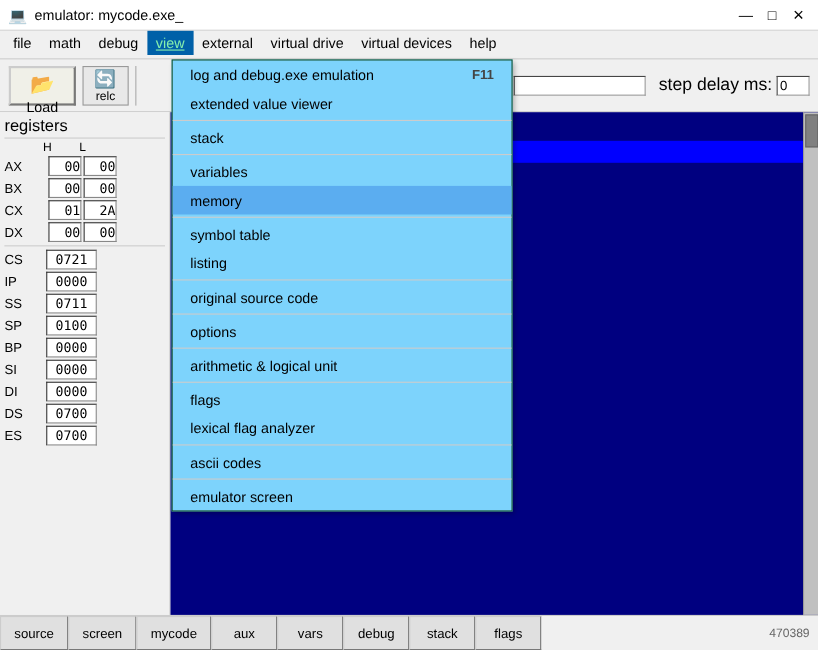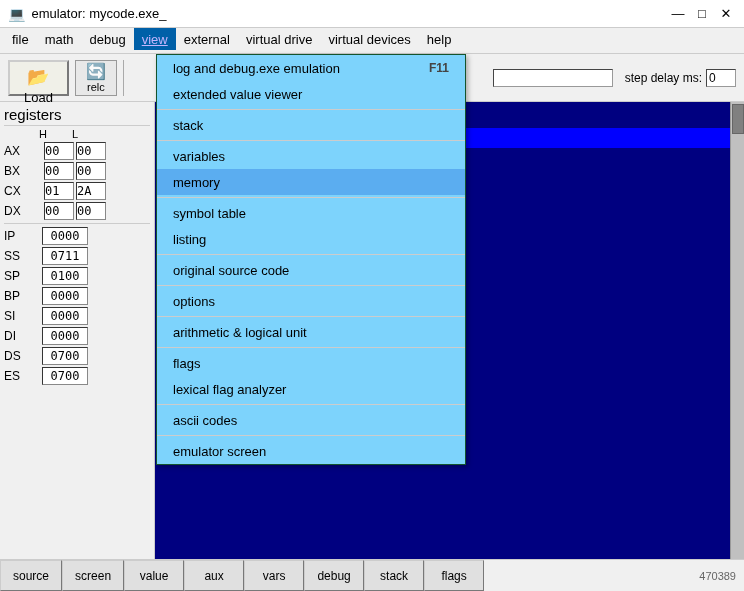--- a/index.html
+++ b/index.html
@@ -60,21 +60,21 @@
       height: 22px;
       display: flex;
       align-items: center;
     }
     .menu-item:hover, .menu-item.active {
       background: #0078d4;
       color: white;
     }
     .menu-item.active {
       background: #0060a8;
-      color: #c4b5fd;
+      color: #86efac;
       text-decoration: underline;
     }
     
     .dropdown {
       position: absolute;
       top: 26px;
       left: 156px;
       background: #7dd3fc;
       border: 1px solid #14532d;
       box-shadow: 2px 2px 5px rgba(0,0,0,0.3);
@@ -191,21 +191,21 @@
     .reg-header-cell {
       width: 30px;
       text-align: center;
     }
     .reg-input {
       width: 30px;
       height: 18px;
       border: 1px inset #888;
       background: white;
       font-size: 12px;
-      text-align: left;
+      text-align: right;
       padding: 0;
       font-family: monospace;
     }
     .reg-input-wide {
       width: 46px;
       height: 18px;
       border: 1px inset #888;
       background: white;
       font-size: 12px;
       text-align: center;
@@ -389,21 +389,21 @@
     <span style="font-size:18px;">📂</span>
     <span>Load</span>
   </button>
   <button class="toolbar-btn">
     <span style="font-size:16px;">🔄</span>
     <span style="font-size:11px;">relc</span>
   </button>
   <div class="toolbar-separator"></div>
   <div class="step-delay" style="margin-left:auto;">
     <input type="text" style="width: 120px; border: 1px inset rgb(153, 153, 153); background: white; padding: 1px 4px; font-size: 12px;" value="" placeholder="">
-    <span style="margin-left:8px;font-size:12px;">step delay ms:</span>
+    <span style="margin-left:8px;font-size:16px;">step delay ms:</span>
     <input type="text" class="step-delay-input" value="0" style="">
   </div>
 </div>
 
 <div class="main-area">
 
   <div class="registers-panel">
     <div class="registers-title">registers</div>
     <div class="reg-header-row">
       <div class="reg-header-cell">H</div>
@@ -437,20 +437,24 @@
     <div class="reg-row">
       <span class="reg-label">DX</span>
       <div class="reg-hl">
         <input class="reg-input" value="00" style="">
         <input class="reg-input" value="00" style="">
       </div>
     </div>
     <div class="reg-divider"></div>
 
     <div id="wide-regs">
+        <div class="reg-row">
+    <span class="reg-label">CS</span>
+    <input class="reg-input-wide" value="0721" style="">
+  </div>
         <div class="reg-row">
     <span class="reg-label">IP</span>
     <input class="reg-input-wide" value="0000" style="">
   </div>
         <div class="reg-row">
     <span class="reg-label">SS</span>
     <input class="reg-input-wide" value="0711" style="">
   </div>
         <div class="reg-row">
     <span class="reg-label">SP</span>
@@ -497,21 +501,21 @@
     <div class="code-scrollbar">
       <div class="code-scrollbar-thumb"></div>
     </div>
   </div>
 </div>
 
 <div class="status-bar">
   <div id="status-buttons" style="display:flex;">
       <button class="status-btn">source</button>
       <button class="status-btn">screen</button>
-      <button class="status-btn">value</button>
+      <button class="status-btn">mycode</button>
       <button class="status-btn">aux</button>
       <button class="status-btn">vars</button>
       <button class="status-btn">debug</button>
       <button class="status-btn">stack</button>
       <button class="status-btn">flags</button>
     </div>
   <div class="status-right">470389</div>
 </div>
 
 </body></html>

